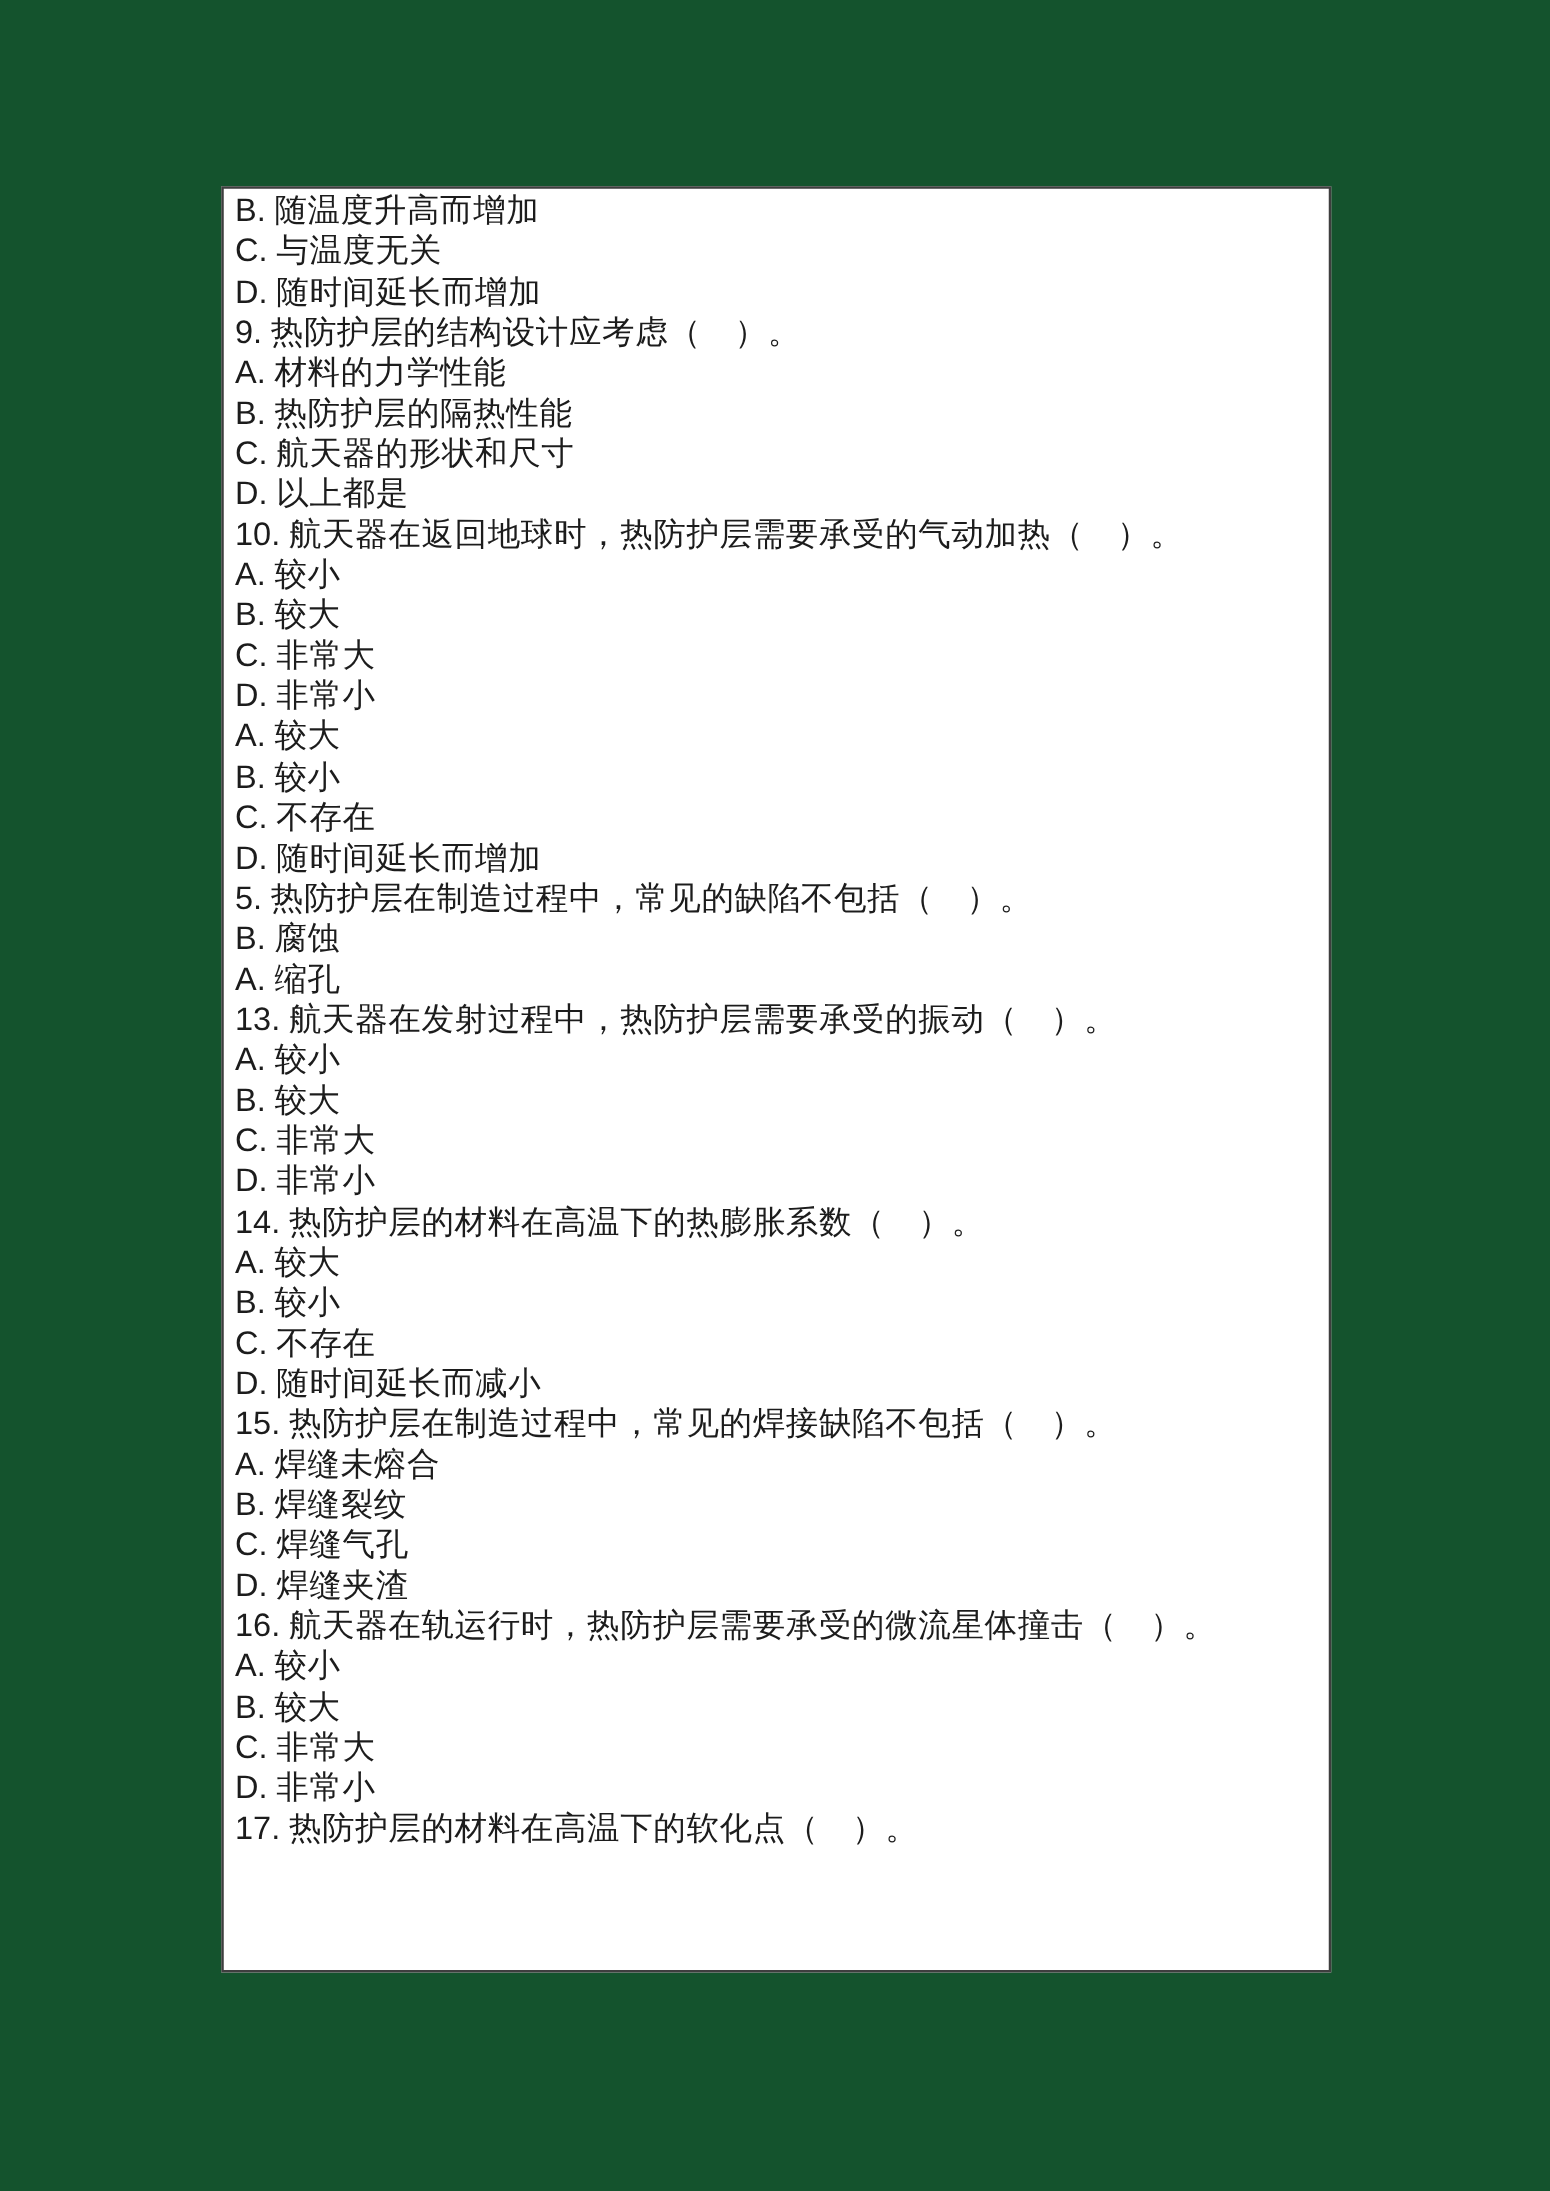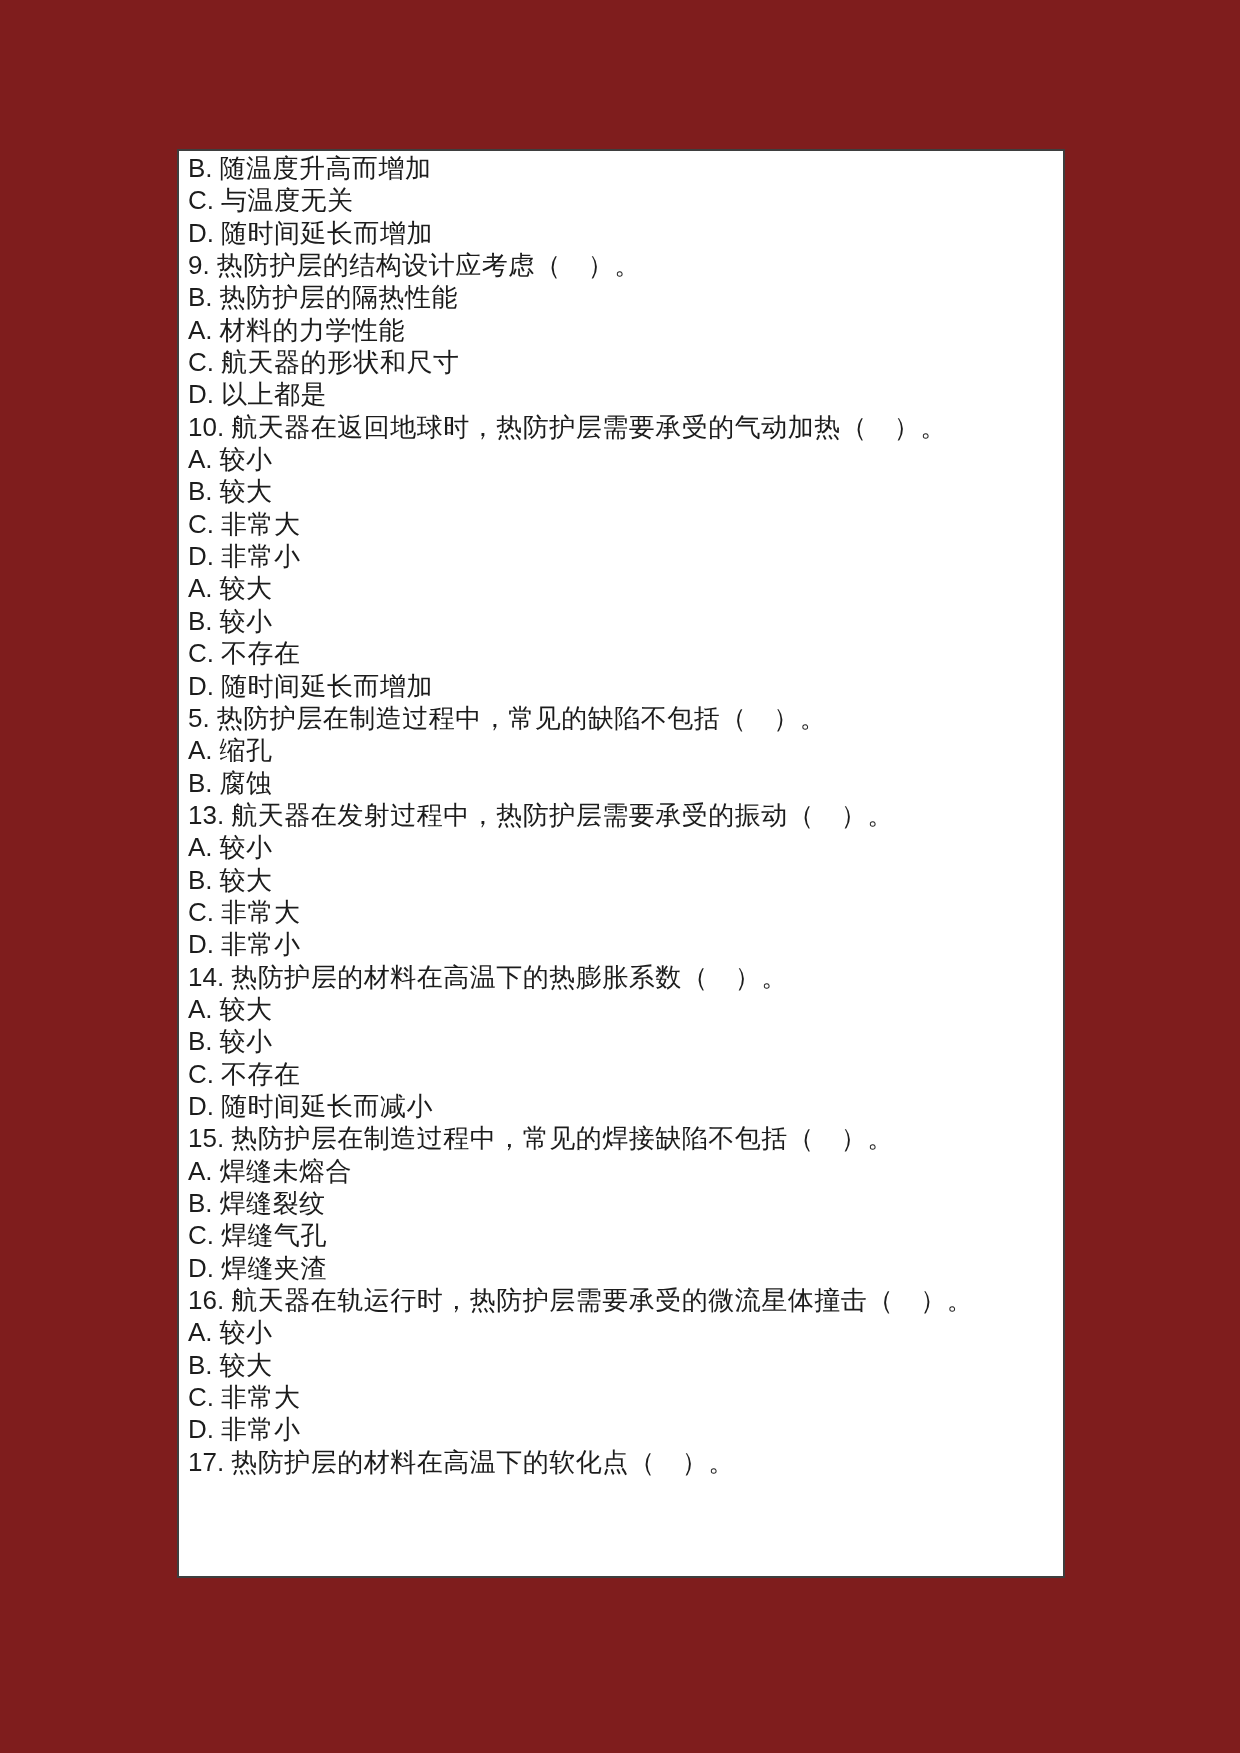--- a/index.html
+++ b/index.html
@@ -4,21 +4,21 @@
 <style>
   html, body {
     margin: 0;
     padding: 0;
     background: #ffffff;
   }
   .page {
     position: relative;
     width: 1240px;
     height: 1753px;
-    background: #7f1d1d;
+    background: #14532d;
     font-family: "Liberation Sans", "DejaVu Sans", sans-serif;
     color: #1c1c1c;
     overflow: hidden;
   }
   .qbox {
     position: absolute;
     left: 177px;
     top: 149px;
     width: 888px;
     height: 1429px;
@@ -55,24 +55,24 @@
       <div class="line">
     <span class="label">C.</span><span class="text">与温度无关</span>
   </div>
       <div class="line">
     <span class="label">D.</span><span class="text">随时间延长而增加</span>
   </div>
       <div class="line">
     <span class="label">9.</span><span class="text">热防护层的结构设计应考虑（　）。</span>
   </div>
       <div class="line">
-    <span class="label">B.</span><span class="text">热防护层的隔热性能</span>
+    <span class="label">A.</span><span class="text">材料的力学性能</span>
   </div>
       <div class="line">
-    <span class="label">A.</span><span class="text">材料的力学性能</span>
+    <span class="label">B.</span><span class="text">热防护层的隔热性能</span>
   </div>
       <div class="line">
     <span class="label">C.</span><span class="text">航天器的形状和尺寸</span>
   </div>
       <div class="line">
     <span class="label">D.</span><span class="text">以上都是</span>
   </div>
       <div class="line">
     <span class="label">10.</span><span class="text">航天器在返回地球时，热防护层需要承受的气动加热（　）。</span>
   </div>
@@ -97,24 +97,24 @@
       <div class="line">
     <span class="label">C.</span><span class="text">不存在</span>
   </div>
       <div class="line">
     <span class="label">D.</span><span class="text">随时间延长而增加</span>
   </div>
       <div class="line">
     <span class="label">5.</span><span class="text">热防护层在制造过程中，常见的缺陷不包括（　）。</span>
   </div>
       <div class="line">
-    <span class="label">A.</span><span class="text">缩孔</span>
+    <span class="label">B.</span><span class="text">腐蚀</span>
   </div>
       <div class="line">
-    <span class="label">B.</span><span class="text">腐蚀</span>
+    <span class="label">A.</span><span class="text">缩孔</span>
   </div>
       <div class="line">
     <span class="label">13.</span><span class="text">航天器在发射过程中，热防护层需要承受的振动（　）。</span>
   </div>
       <div class="line">
     <span class="label">A.</span><span class="text">较小</span>
   </div>
       <div class="line">
     <span class="label">B.</span><span class="text">较大</span>
   </div>

